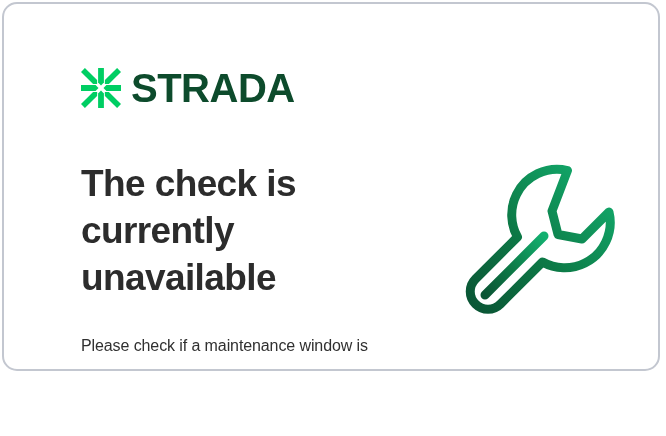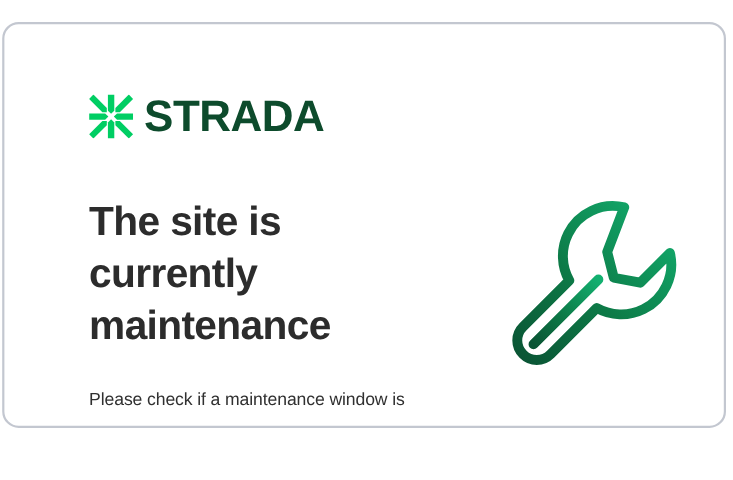--- a/index.html
+++ b/index.html
@@ -13,21 +13,21 @@
     background: #ffffff;
     font-family: "Liberation Sans", "DejaVu Sans", sans-serif;
     -webkit-font-smoothing: antialiased;
     overflow: hidden;
   }
 
   
   .page-card {
     position: absolute;
     left: 2px;
-    top: 20px;
+    top: 2px;
     width: 658px;   
     height: 369px;  
     background: #ffffff;
     border: 2px solid #c3c7d0;
     border-radius: 15px;
     box-sizing: border-box;
     overflow: hidden;
   }
 
   
@@ -127,21 +127,21 @@
 
             <polygon points="3.9,0 0,3.9 12.1,16 16.1,16 16.1,12.1"></polygon>
 
             <polygon points="36.1,40 40,36.1 27.9,24 23.9,24 23.9,27.9"></polygon>
           </g>
         </svg>
       </span>
       <span class="brand-wordmark">STRADA</span>
     </div>
 
-    <h1 class="headline">The site is currently maintenance</h1>
+    <h1 class="headline">The check is currently unavailable</h1>
 
     <p class="body-copy">Please check if a maintenance window is planned before raising a ticket</p>
 
   </div>
 
   <div class="illustration">
     <span>
       <svg viewBox="0 0 165 160" xmlns="http://www.w3.org/2000/svg" aria-hidden="true">
         <defs>
           <linearGradient id="wrenchGradient" x1="0" y1="1" x2="1" y2="0">

